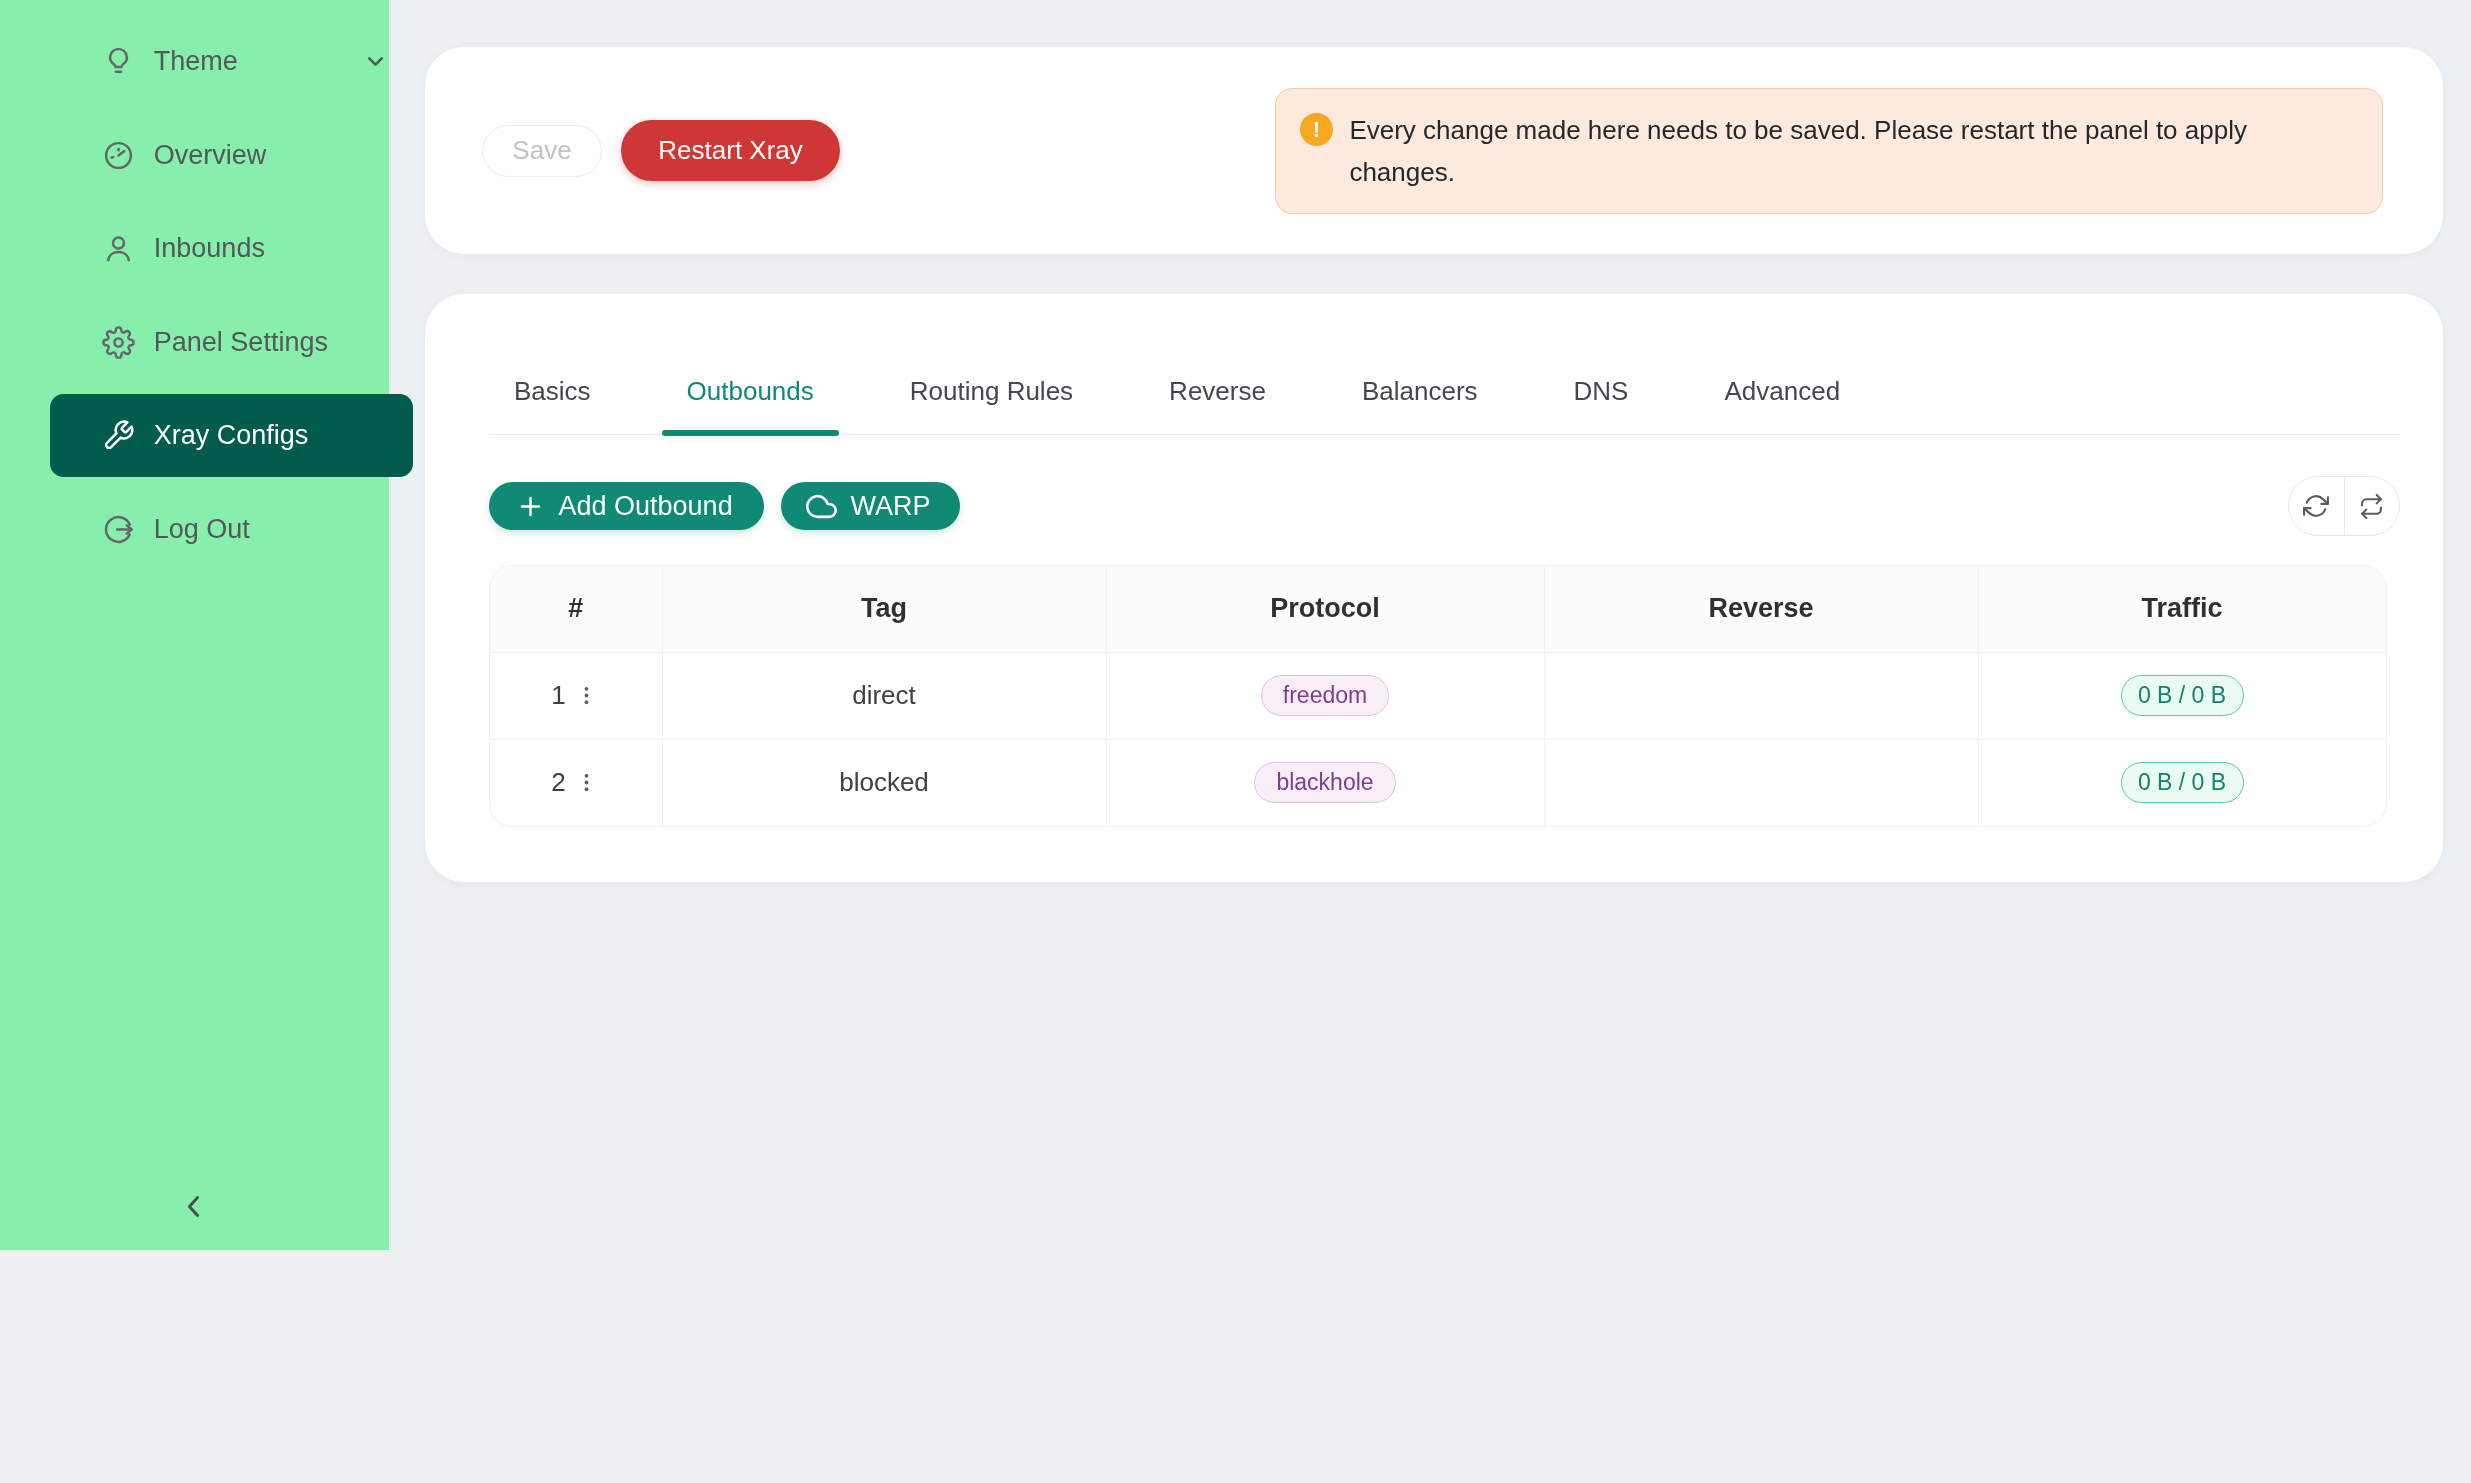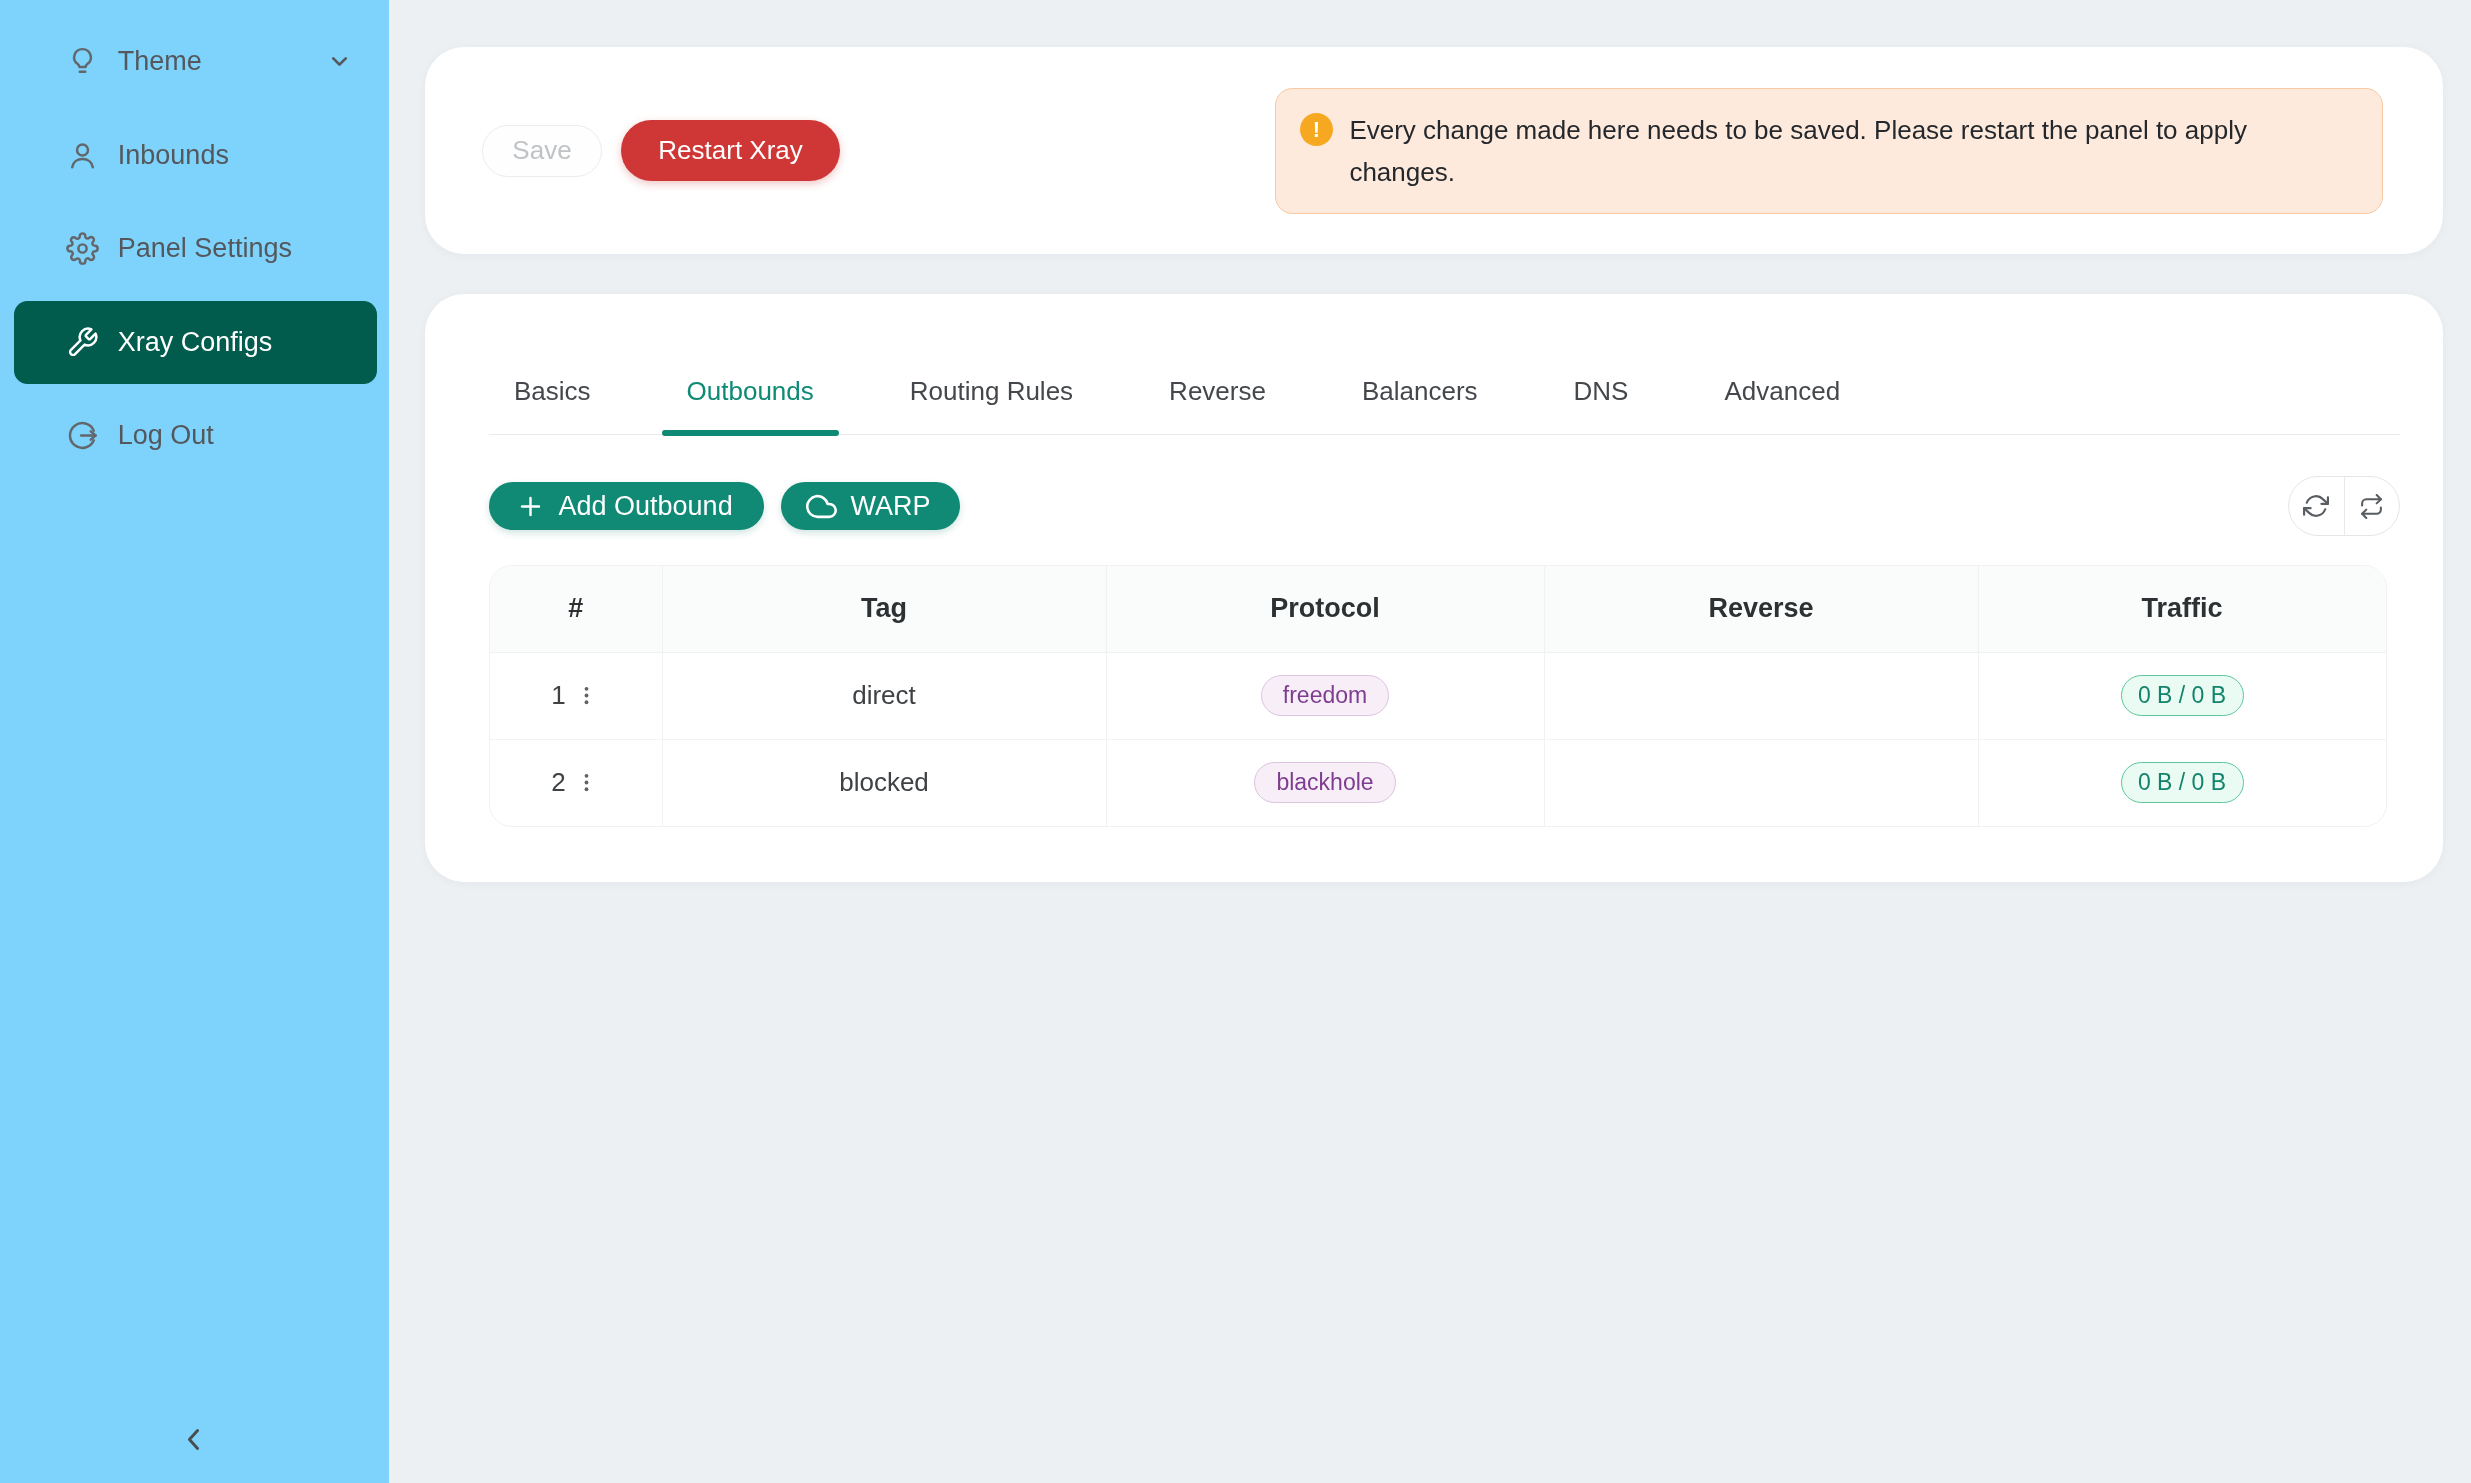--- a/index.html
+++ b/index.html
@@ -7,22 +7,22 @@
   body {
     font-family:"Liberation Sans","DejaVu Sans",sans-serif;
     background:#edf0f3;
     color:#3e4245;
     overflow:hidden;
   }
   svg { display:block; }
 
   
   .sidebar {
-    position:fixed; left:0; top:0; width:389px; height:1483px;
-    background:#7dd3fc; z-index:5;
+    position:fixed; left:0; top:0; width:389px; height:1250px;
+    background:#86efac; z-index:5;padding-left:36px;
   }
   .nav { padding-top:20px; }
   .nav-item {
     display:flex; align-items:center;
     height:83px; margin:0 12.6px 10.6px 13.5px;
     padding-left:52px; border-radius:13.5px;
     color:#54575b; font-size:27px; cursor:pointer;
     background:transparent; border:none; width:363px; text-align:left;
   }
   .nav-item .nicon { width:33px; height:33px; color:#63676b; flex:0 0 33px; }
@@ -153,20 +153,31 @@
           </svg>
         </span>
         <span class="nlabel">Theme</span>
         <span class="chev">
           <svg viewBox="0 0 24 24" width="25" height="25" fill="none" stroke="currentColor" stroke-width="2.6" stroke-linecap="round" stroke-linejoin="round">
             <polyline points="6 9 12 15 18 9"></polyline>
           </svg>
         </span>
       </button>
 
+      <button class="nav-item">
+        <span class="nicon">
+          <svg viewBox="0 0 24 24" width="33" height="33" fill="none" stroke="currentColor" stroke-width="1.8" stroke-linecap="round" stroke-linejoin="round">
+            <circle cx="12" cy="12" r="9"></circle>
+            <line x1="12" y1="12" x2="16.2" y2="8.8"></line>
+            <line x1="7" y1="13.5" x2="8.2" y2="13.2"></line>
+            <line x1="12" y1="7.2" x2="12" y2="8.2"></line>
+          </svg>
+        </span>
+        <span class="nlabel">Overview</span>
+      </button>
 
       <button class="nav-item">
         <span class="nicon">
           <svg viewBox="0 0 24 24" width="33" height="33" fill="none" stroke="currentColor" stroke-width="1.8" stroke-linecap="round" stroke-linejoin="round">
             <circle cx="12" cy="8" r="4"></circle>
             <path d="M4.5 20.5c.6-3.7 3.6-6 7.5-6s6.9 2.3 7.5 6"></path>
           </svg>
         </span>
         <span class="nlabel">Inbounds</span>
       </button>

